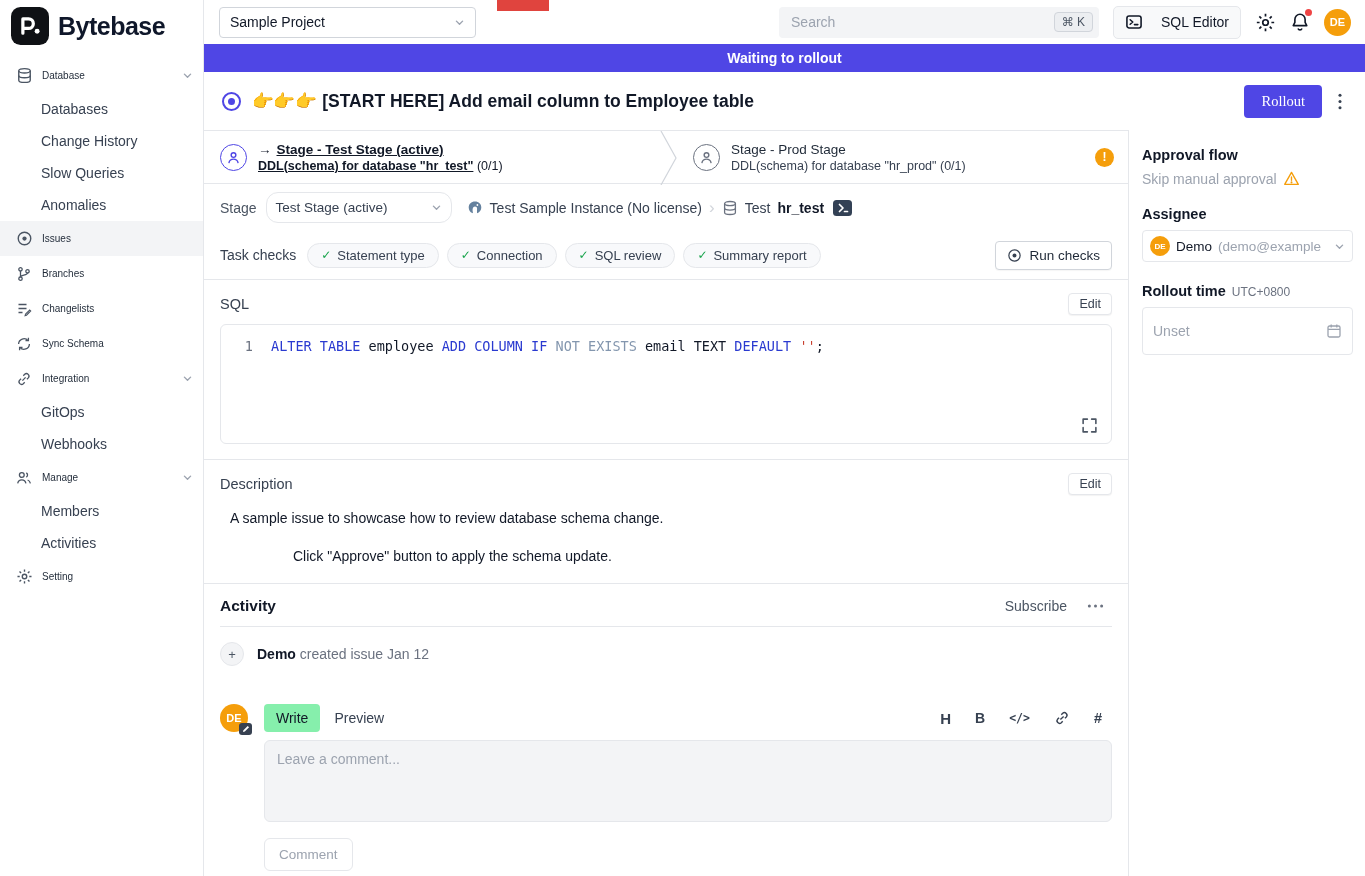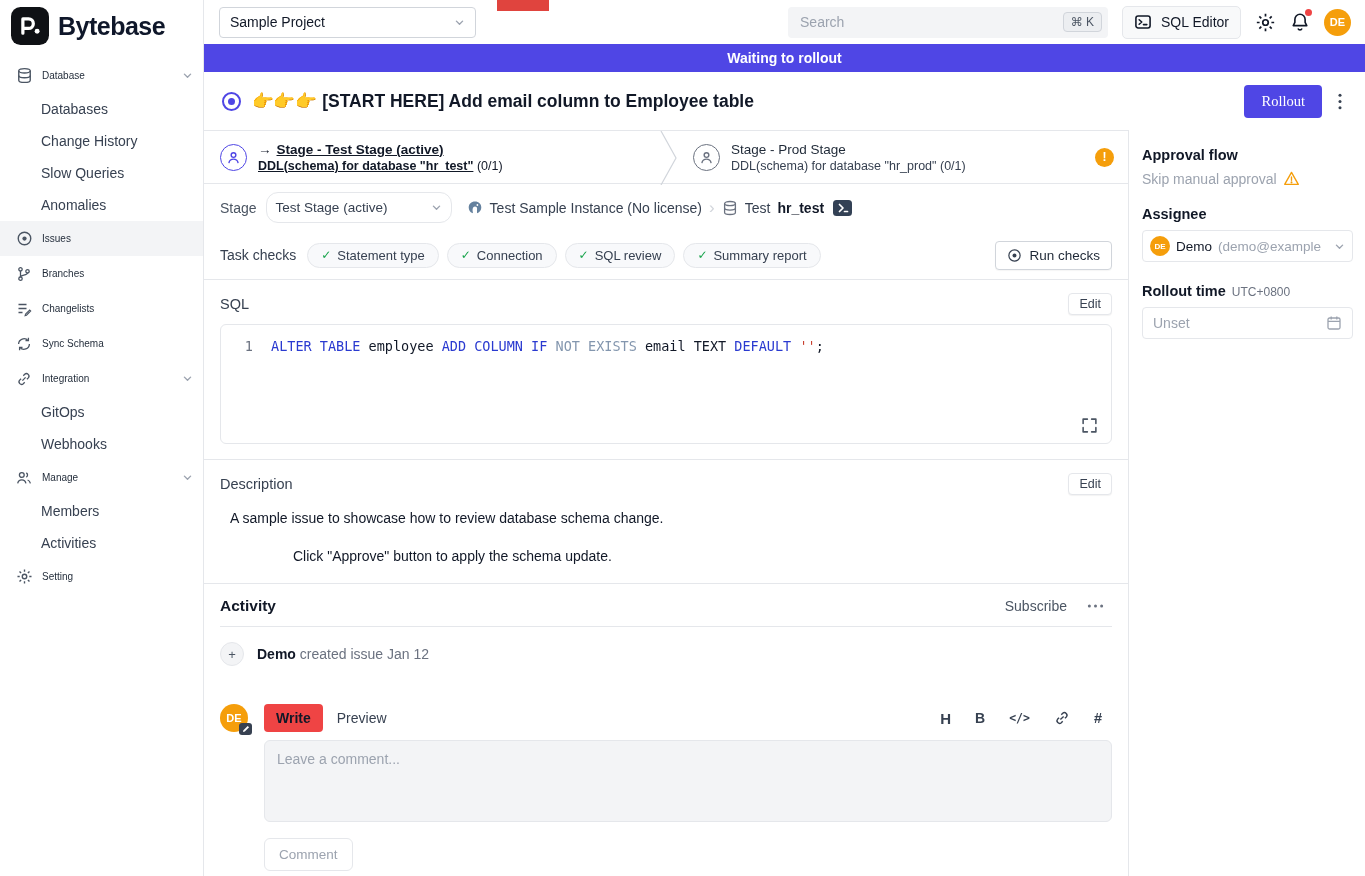--- a/index.html
+++ b/index.html
@@ -21,21 +21,21 @@
 
   
   .main{flex:1;display:flex;flex-direction:column;min-width:0;position:relative}
   .artifact{position:absolute;left:293px;top:0;width:52px;height:11px;background:#e0443e;z-index:5}
   .topbar{height:44px;display:flex;align-items:center;padding:0 14px 0 15px;gap:14px;background:#fff}
   .proj-select{width:257px;height:31px;border:1px solid #d1d5db;border-radius:4px;display:flex;align-items:center;justify-content:space-between;padding:0 10px;color:#111827;cursor:pointer}
   .sel-chev{color:#9ca3af;display:flex;align-items:center}
   .search{margin-left:auto;width:320px;height:31px;background:#f3f4f6;border-radius:4px;display:flex;align-items:center;padding:0 6px 0 12px;cursor:text}
   .search-ph{color:#9ca3af}
   .kbd{margin-left:auto;border:1px solid #d1d5db;background:#eceef1;border-radius:4px;padding:2px 7px;font-size:12px;color:#4b5563}
-  .sql-editor-btn{height:33px;display:flex;align-items:center;gap:9px;border:1px solid #e5e7eb;background:#f8f9fa;border-radius:5px;padding:0 11px;font-size:14px;font-weight:500;color:#111827;font-family:inherit;cursor:pointer}
+  .sql-editor-btn{height:33px;display:flex;align-items:center;gap:18px;border:1px solid #e5e7eb;background:#f8f9fa;border-radius:5px;padding:0 11px;font-size:14px;font-weight:500;color:#111827;font-family:inherit;cursor:pointer}
   .btn-icon{display:flex;align-items:center}
   .icon-btn{display:flex;position:relative;cursor:pointer;color:#111827}
   .gear-top svg{width:21px;height:21px}
   .bell .dot{position:absolute;top:-3px;right:-2px;width:7px;height:7px;border-radius:50%;background:#ef4444}
   .avatar{width:27px;height:27px;border-radius:50%;background:#f59e0b;color:#fff;font-size:11px;font-weight:700;display:flex;align-items:center;justify-content:center;cursor:pointer}
 
   .banner{height:28px;background:#4f46e5;color:#fff;font-size:14px;font-weight:600;display:flex;align-items:center;justify-content:center}
 
   
   .issue-header{height:58px;display:flex;align-items:center;gap:11px;padding:0 18px}
@@ -121,21 +121,21 @@
 
   
   .comment-row{display:flex;gap:16px;margin-top:38px}
   .comment-avatar-wrap{position:relative;flex:0 0 28px;height:28px}
   .comment-avatar{width:28px;height:28px;border-radius:50%;background:#f59e0b;color:#fff;font-weight:700;font-size:11px;display:flex;align-items:center;justify-content:center}
   .avatar-badge{position:absolute;right:-4px;bottom:-3px;width:13px;height:12px;border-radius:3px;background:#374151;display:flex;align-items:center;justify-content:center}
   .editor{flex:1;min-width:0}
   .editor-tabs{display:flex;align-items:center}
   .tabs-slot{display:flex;gap:2px}
   .tab{padding:6px 12px;border-radius:4px;color:#374151;cursor:pointer}
-  .tab.active{color:#111827;font-weight:700;background:#ef4444}
+  .tab.active{color:#111827;font-weight:400;background:#86efac}
   .fmt-icons{margin-left:auto;display:flex;align-items:center;gap:24px;color:#374151;padding-right:10px}
   .fmt{cursor:pointer;display:flex;align-items:center;font-size:14px}
   .fmt-heading{font-weight:600;font-size:15px}
   .fmt-bold{font-weight:800}
   .fmt-code{font-family:"DejaVu Sans Mono",monospace;font-size:11.5px;font-weight:700}
   .fmt-number{font-size:14.5px;font-weight:600}
   .comment-box{margin-top:8px;width:100%;height:82px;background:#f3f4f6;border:1px solid #e5e7eb;border-radius:6px;padding:10px 12px;font-size:14px;font-family:inherit;color:#111827;resize:none;outline:none;display:block}
   .comment-box::placeholder{color:#9ca3af}
   .comment-btn{margin-top:16px;border:1px solid #e5e7eb;background:#fff;border-radius:6px;padding:8px 14px;font-size:13.5px;color:#9ca3af;font-family:inherit;cursor:default}
 
@@ -144,21 +144,21 @@
   .rp-title{font-size:14.5px;font-weight:600;color:#111827}
   .rp-skip{display:flex;align-items:center;gap:6px;margin-top:7px;color:#9ca3af}
   .warn-ic{display:flex}
   .rp-block{margin-top:19px}
   .assignee-box{margin-top:8px;height:32px;border:1px solid #e5e7eb;border-radius:4px;display:flex;align-items:center;gap:6px;padding:0 7px;cursor:pointer}
   .assignee-avatar{width:20px;height:20px;border-radius:50%;background:#f59e0b;color:#fff;font-size:8px;font-weight:700;display:flex;align-items:center;justify-content:center;flex:0 0 20px}
   .assignee-name{font-size:13.5px;color:#111827;flex-shrink:0}
   .assignee-email{font-size:13.5px;color:#9ca3af;white-space:nowrap;overflow:hidden;flex:1;min-width:0}
   .rollout-head{display:flex;align-items:baseline;gap:6px;margin-top:21px}
   .rp-sub{font-size:12px;color:#6b7280}
-  .unset-box{margin-top:8px;height:32px;border:1px solid #e5e7eb;border-radius:4px;display:flex;align-items:center;justify-content:space-between;padding:0 10px;color:#9ca3af;cursor:pointer}
+  .unset-box{margin-top:8px;height:48px;border:1px solid #e5e7eb;border-radius:4px;display:flex;align-items:center;justify-content:space-between;padding:0 10px;color:#9ca3af;cursor:pointer}
   .cal-ic{display:flex;color:#9ca3af}
 </style>
 </head>
 <body>
 
 <div class="app">
 
   <aside class="sidebar">
     <div class="logo-row">
       <span class="logo">

